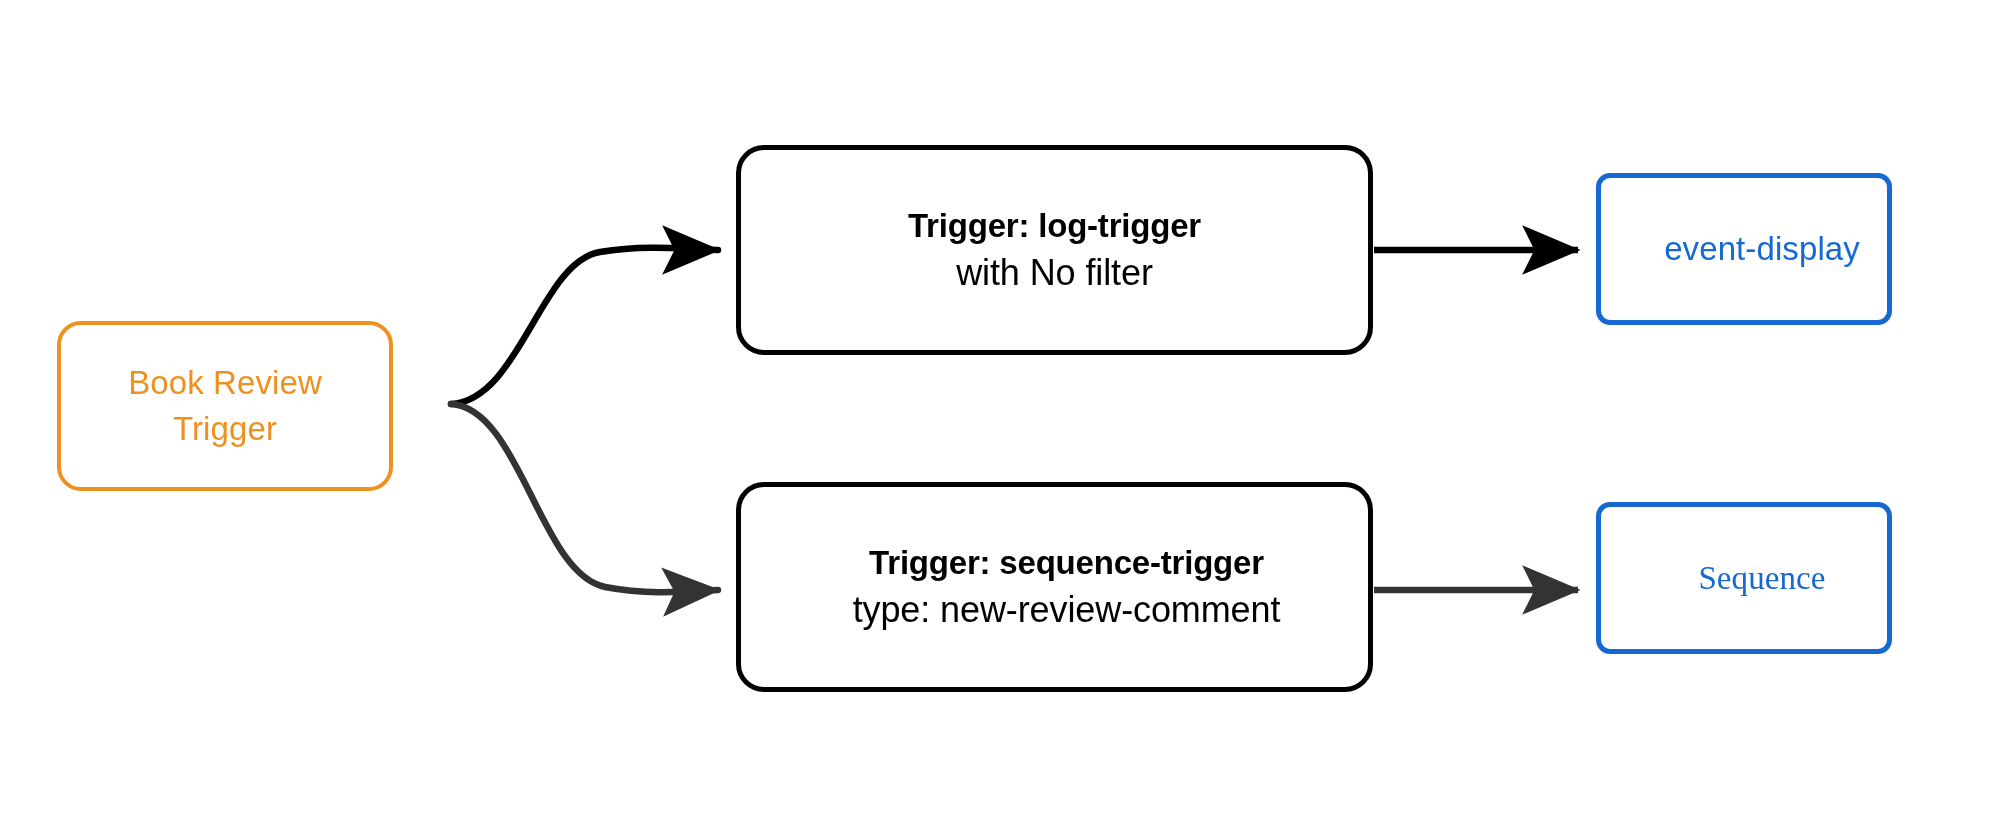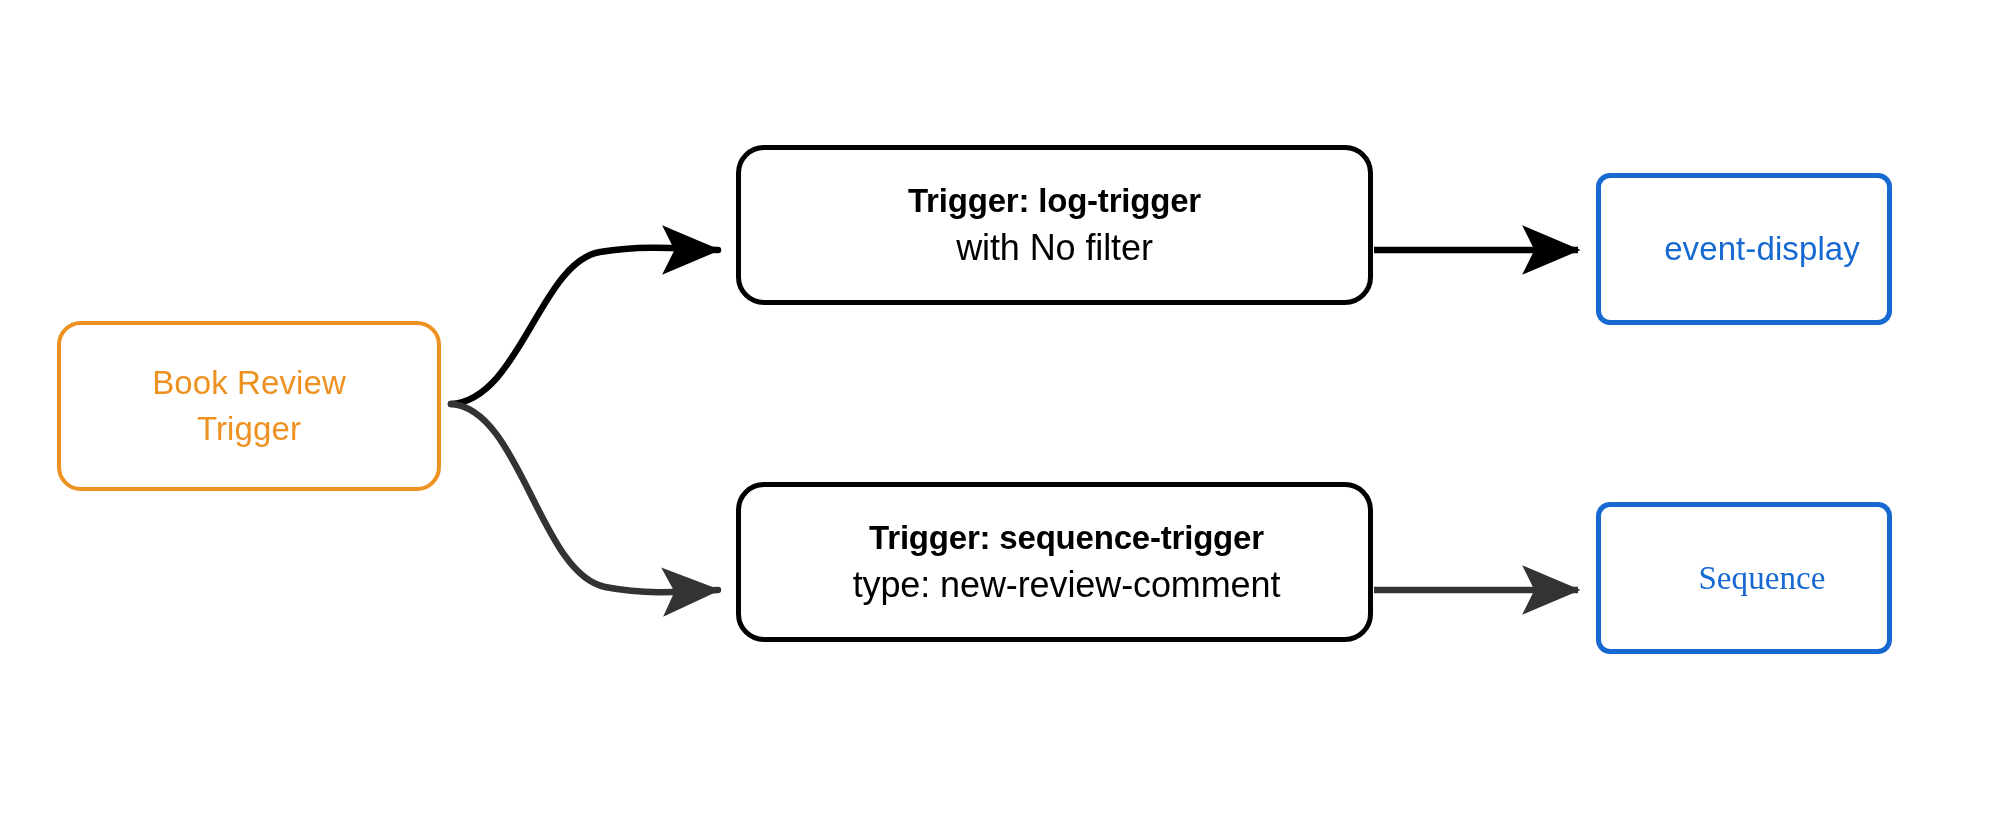--- a/index.html
+++ b/index.html
@@ -34,38 +34,38 @@
     flex-direction: column;
     align-items: center;
     justify-content: center;
     text-align: center;
   }
 
   
   .node-broker {
     left: 57px;
     top: 321px;
-    width: 384px;
+    width: 336px;
     height: 170px;
     border: 4px solid #ED9121;
     border-radius: 24px;
   }
   .node-broker .line {
     color: #ED9121;
     font-size: 33px;
     line-height: 46px;
     font-weight: 400;
     letter-spacing: 0.1px;
   }
 
   
   .node-trigger {
     left: 736px;
     width: 637px;
-    height: 160px;
+    height: 210px;
     border: 5px solid #000000;
     border-radius: 28px;
     color: #000000;
   }
   .node-trigger.top { top: 145px; }
   .node-trigger.bottom { top: 482px; padding-left: 24px; }
   .node-trigger .title {
     font-size: 33px;
     font-weight: 700;
     line-height: 46px;

